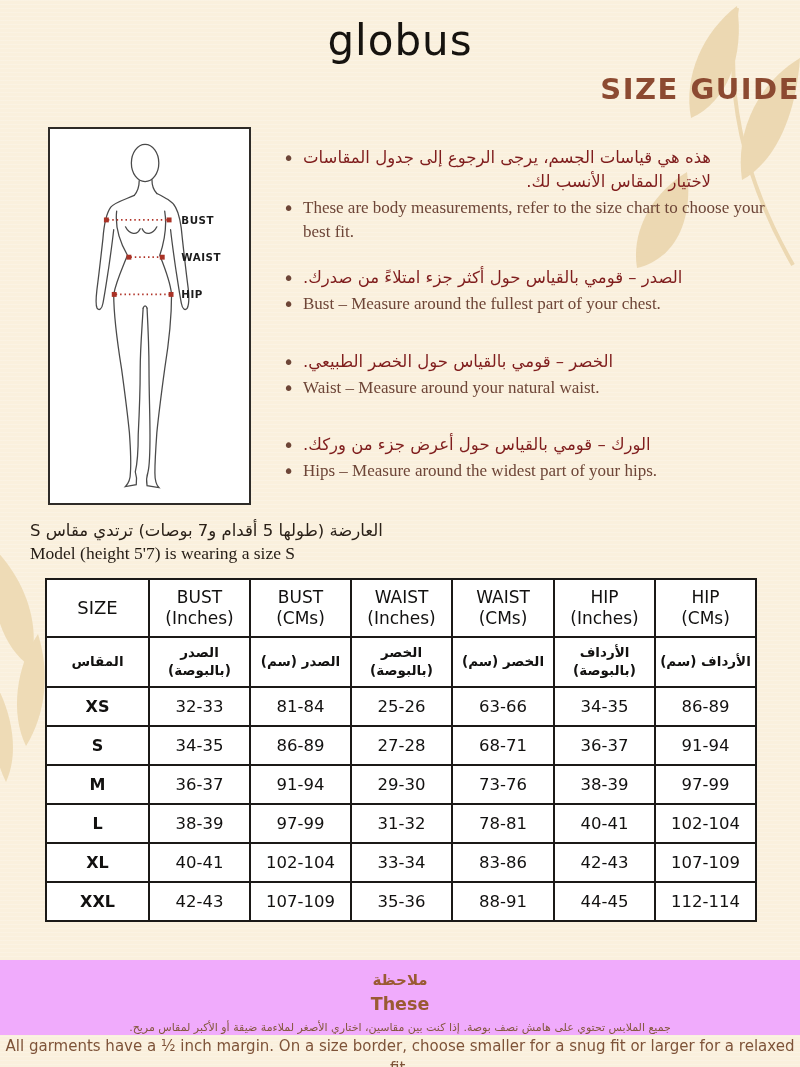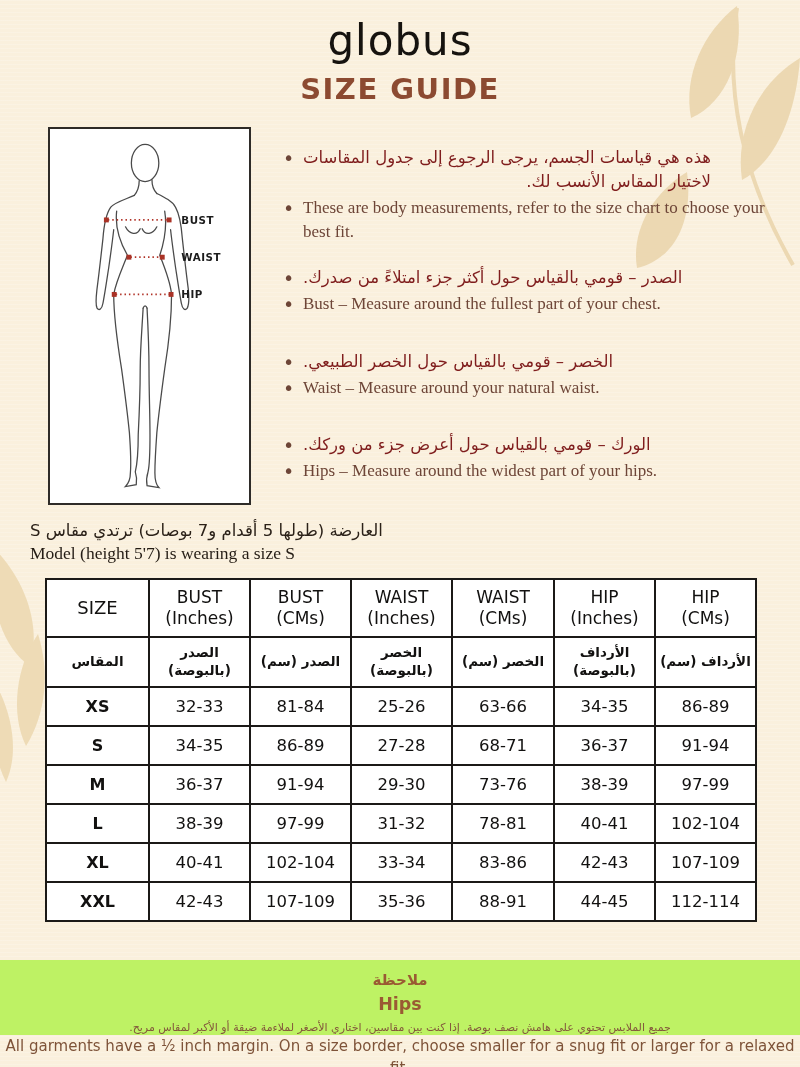--- a/index.html
+++ b/index.html
@@ -16,21 +16,21 @@
   .leaves-tr { top:0; right:0; width:215px; height:270px; }
   .leaves-left { left:0; top:542px; width:54px; height:240px; }
 
   .logo {
     position:absolute; top:16px; left:0; width:800px;
     text-align:center; font-size:42px; font-weight:500; color:#16130f;
     letter-spacing:1px;
   }
   .title {
     position:absolute; top:72px; left:0; width:800px;
-    text-align:center; font-size:29px; font-weight:800; color:#8c4a31;
+    text-align:right; font-size:29px; font-weight:800; color:#8c4a31;
     letter-spacing:1.5px; font-family:"DejaVu Sans","Liberation Sans",sans-serif;
   }
 
   .figure-panel {
     position:absolute; left:48px; top:127px; width:203px; height:378px;
     background:#ffffff; border:2px solid #2e2b28;
   }
   .figure-panel svg { width:100%; height:100%; display:block; }
 
   .bullets { position:absolute; left:283px; top:146px; width:492px; }
@@ -69,21 +69,21 @@
     color:#121110; background:#ffffff;
   }
   tr.hdr-en td { height:58px; font-size:17px; font-weight:400; line-height:1.25; white-space:pre-line; }
   tr.hdr-en td.size-hd { font-size:18px; }
   tr.hdr-ar td { height:50px; font-size:13.5px; font-weight:700; line-height:1.3; white-space:pre-line; }
   tr.data-row td { height:39px; font-size:16.5px;border-radius:14px; }
   tr.data-row td.size-cell { font-weight:700; font-size:16px; }
 
   .note-band {
     position:absolute; left:0; top:960px; width:800px; height:75px;
-    background:#bef264; text-align:center; padding-top:9px;
+    background:#f0abfc; text-align:center; padding-top:9px;
   }
   .note-title-ar { font-size:15px; font-weight:700; color:#9a5a33; line-height:1.5; }
   .note-title-en { font-size:17.5px; font-weight:700; color:#9a5a33; line-height:1.45; }
   .note-body-ar { font-size:11px; color:#83573c; line-height:1.55; margin-top:2px; }
   .note-body-en { font-size:15px; color:#7e5339; line-height:1.45; }
 </style>
 </head>
 <body>
 
 <svg class="leaves leaves-tr" viewBox="0 0 215 270">
@@ -278,16 +278,16 @@
     <td>35-36</td>
     <td>88-91</td>
     <td>44-45</td>
     <td>112-114</td>
   </tr>
   </tbody>
 </table>
 
 <div class="note-band">
   <div class="note-title-ar" dir="rtl">ملاحظة</div>
-  <div class="note-title-en">Hips</div>
+  <div class="note-title-en">These</div>
   <div class="note-body-ar" dir="rtl">جميع الملابس تحتوي على هامش نصف بوصة. إذا كنت بين مقاسين، اختاري الأصغر لملاءمة ضيقة أو الأكبر لمقاس مريح.</div>
   <div class="note-body-en">All garments have a ½ inch margin. On a size border, choose smaller for a snug fit or larger for a relaxed fit.</div>
 </div>
 
 </body></html>

